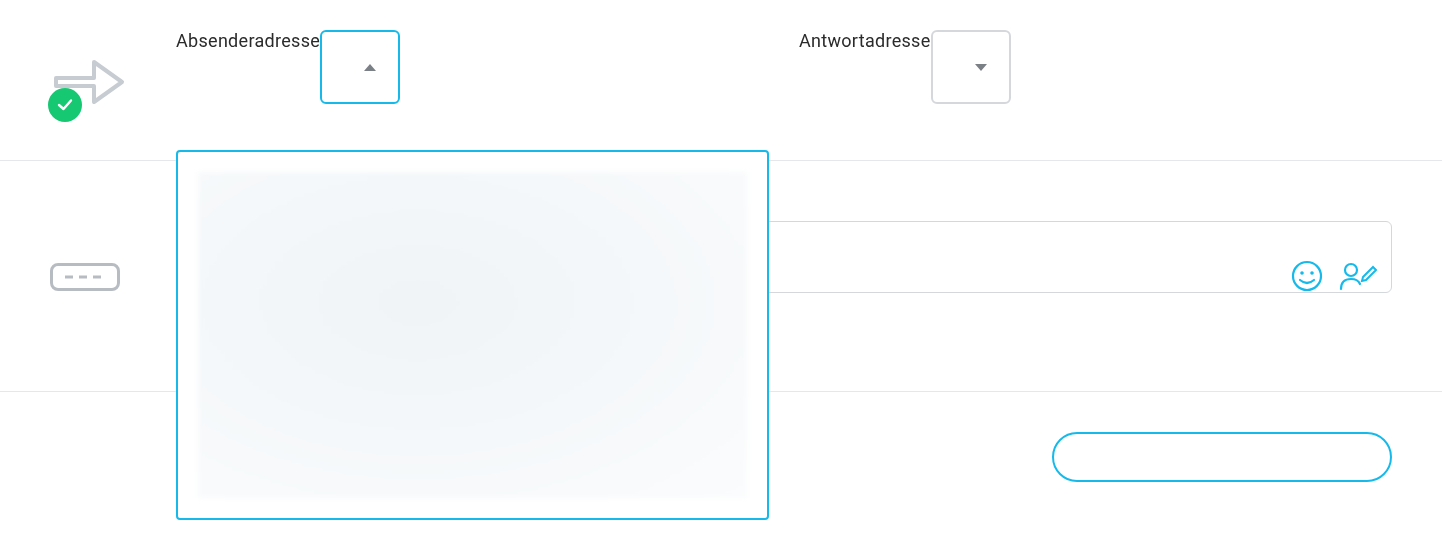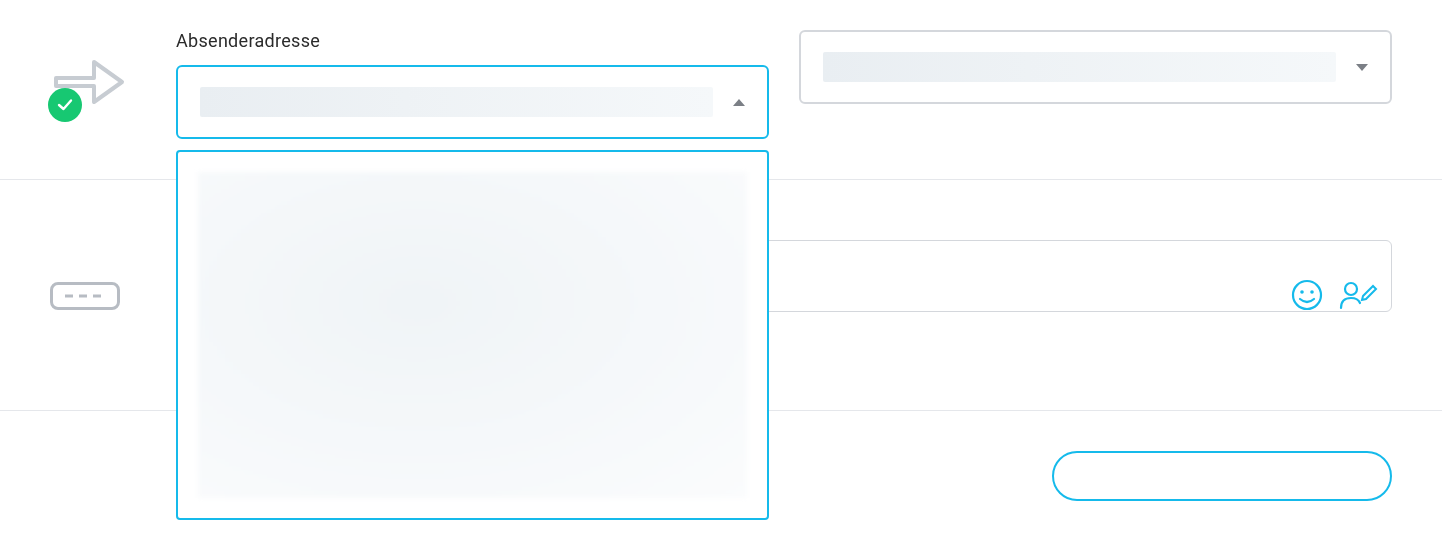--- a/index.html
+++ b/index.html
@@ -38,21 +38,21 @@
 
   .content-col {
     flex: 1;
     display: flex;
     gap: 30px;
   }
 
   .field-group {
     flex: 1;
     display: flex;
-    flex-direction: column;
+    flex-direction: row;
     position: relative;
   }
   .field-label {
     font-size: 18px;
     font-weight: 400;
     color: #2b2b2b;
     margin-bottom: 14px;
     letter-spacing: 0.3px;
   }
 
@@ -226,20 +226,21 @@
         <div class="select-placeholder-bar"></div>
         <div class="caret caret-up"></div>
       </div>
 
       <div class="dropdown-panel">
         <div class="dropdown-blur"></div>
       </div>
     </div>
 
     <div class="field-group">
+      <label class="field-label">Antwortadresse</label>
 
       <div class="select-box">
         <div class="select-placeholder-bar"></div>
         <div class="caret caret-down"></div>
       </div>
     </div>
 
   </div>
 </div>
 

